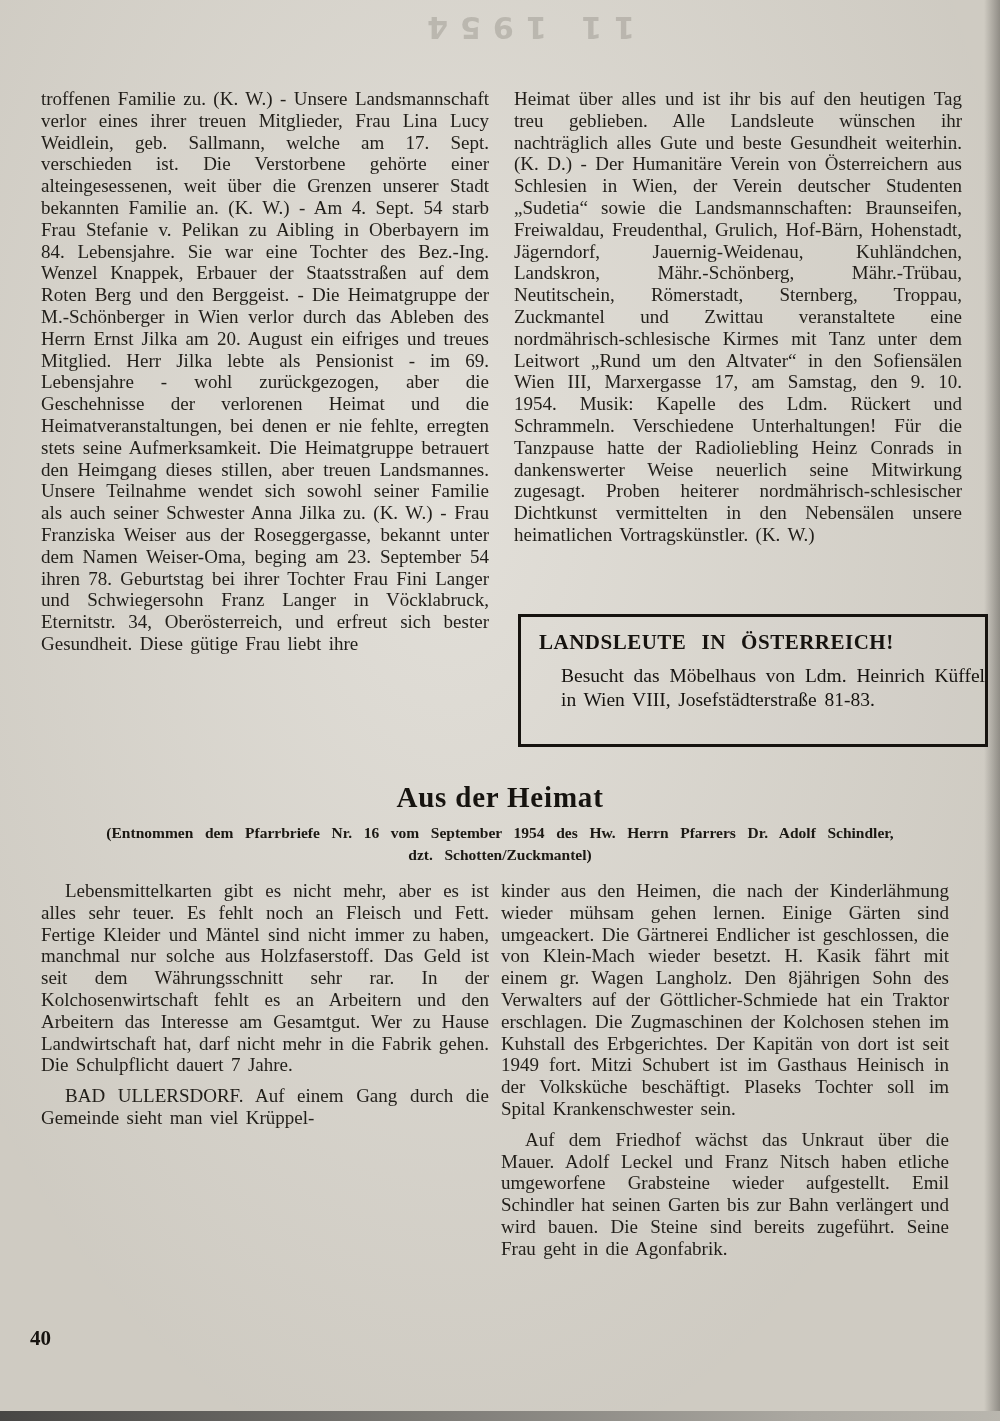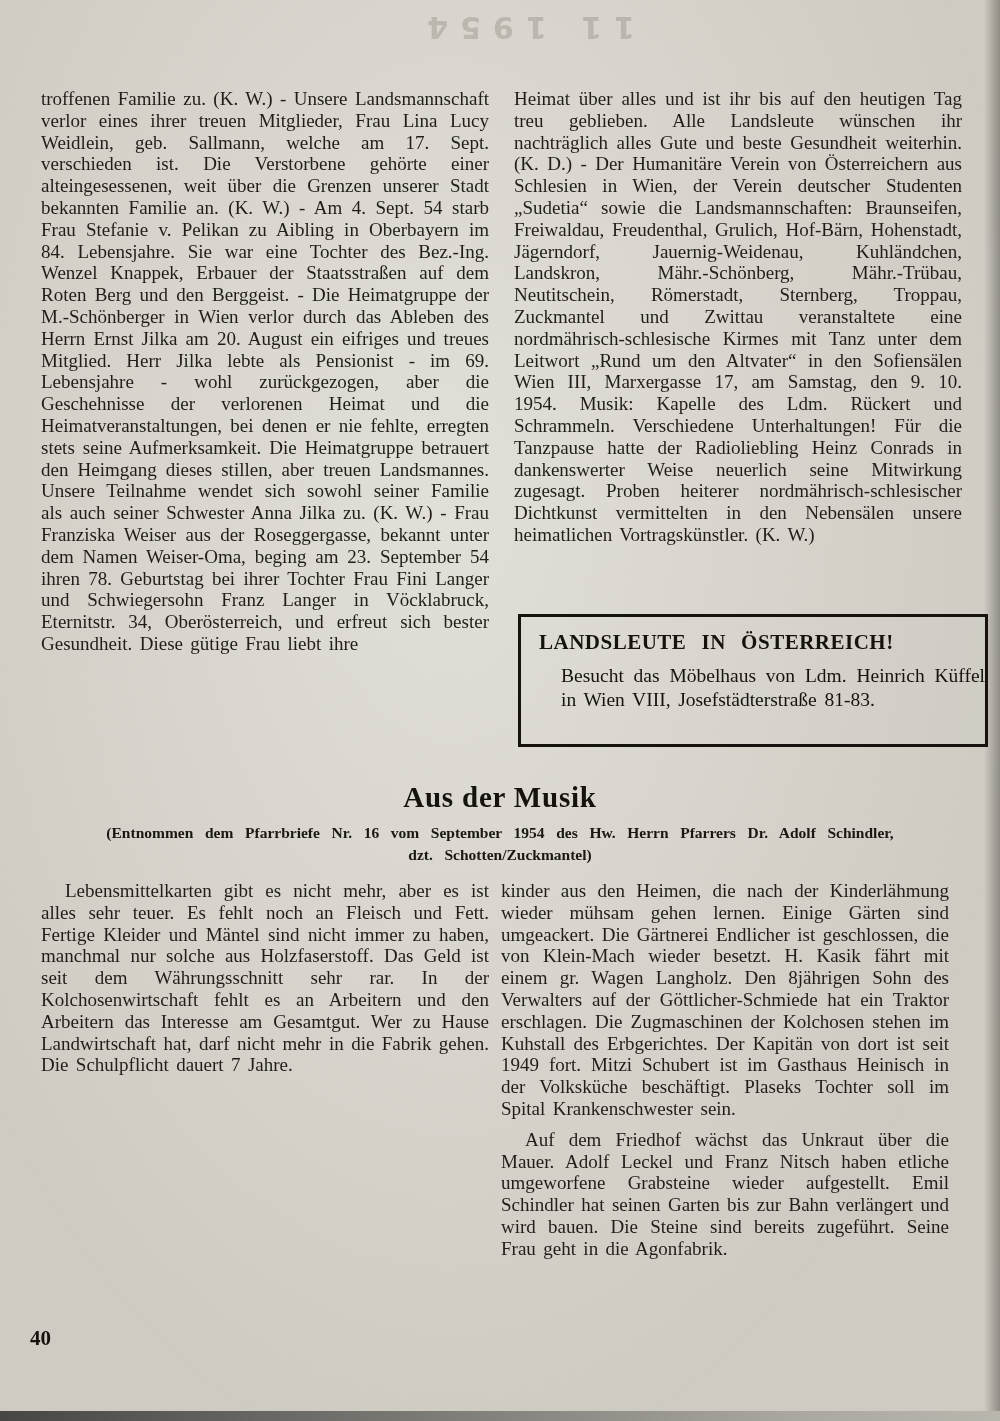--- a/index.html
+++ b/index.html
@@ -102,29 +102,30 @@
 
   <div class="col col-top-right">
     <p style="text-indent:0;">Heimat über alles und ist ihr bis auf den heutigen Tag treu geblieben. Alle Landsleute wünschen ihr nachträglich alles Gute und beste Gesundheit weiterhin. (K. D.) - Der Humanitäre Verein von Österreichern aus Schlesien in Wien, der Verein deutscher Studenten „Sudetia“ sowie die Landsmannschaften: Braunseifen, Freiwaldau, Freudenthal, Grulich, Hof-Bärn, Hohenstadt, Jägerndorf, Jauernig-Weidenau, Kuhländchen, Landskron, Mähr.-Schönberg, Mähr.-Trübau, Neutitschein, Römerstadt, Sternberg, Troppau, Zuckmantel und Zwittau veranstaltete eine nordmährisch-schlesische Kirmes mit Tanz unter dem Leitwort „Rund um den Altvater“ in den Sofiensälen Wien III, Marxergasse 17, am Samstag, den 9. 10. 1954. Musik: Kapelle des Ldm. Rückert und Schrammeln. Verschiedene Unterhaltungen! Für die Tanzpause hatte der Radioliebling Heinz Conrads in dankenswerter Weise neuerlich seine Mitwirkung zugesagt. Proben heiterer nordmährisch-schlesischer Dichtkunst vermittelten in den Nebensälen unsere heimatlichen Vortragskünstler. (K. W.)</p>
   </div>
 
   <div class="ad-box">
     <div class="ad-title">LANDSLEUTE IN ÖSTERREICH!</div>
     <div class="ad-body">Besucht das Möbelhaus von Ldm. Heinrich Küffel in Wien VIII, Josefstädterstraße 81-83.</div>
   </div>
 
-  <div class="article-title">Aus der Musik</div>
+  <div class="article-title">Aus der Heimat</div>
 
   <div class="article-subtitle">
     <span class="sub-line">(Entnommen dem Pfarrbriefe Nr. 16 vom September 1954 des Hw. Herrn Pfarrers Dr. Adolf Schindler,</span>
     <span class="sub-line">dzt. Schotten/Zuckmantel)</span>
   </div>
 
   <div class="col col-bot-left">
     <p>Lebensmittelkarten gibt es nicht mehr, aber es ist alles sehr teuer. Es fehlt noch an Fleisch und Fett. Fertige Kleider und Mäntel sind nicht immer zu haben, manchmal nur solche aus Holzfaserstoff. Das Geld ist seit dem Währungsschnitt sehr rar. In der Kolchosenwirtschaft fehlt es an Arbeitern und den Arbeitern das Interesse am Gesamtgut. Wer zu Hause Landwirtschaft hat, darf nicht mehr in die Fabrik gehen. Die Schulpflicht dauert 7 Jahre.</p>
+    <p>BAD ULLERSDORF. Auf einem Gang durch die Gemeinde sieht man viel Krüppel-</p>
   </div>
 
   <div class="col col-bot-right no-first-indent">
     <p>kinder aus den Heimen, die nach der Kinderlähmung wieder mühsam gehen lernen. Einige Gärten sind umgeackert. Die Gärtnerei Endlicher ist geschlossen, die von Klein-Mach wieder besetzt. H. Kasik fährt mit einem gr. Wagen Langholz. Den 8jährigen Sohn des Verwalters auf der Göttlicher-Schmiede hat ein Traktor erschlagen. Die Zugmaschinen der Kolchosen stehen im Kuhstall des Erbgerichtes. Der Kapitän von dort ist seit 1949 fort. Mitzi Schubert ist im Gasthaus Heinisch in der Volksküche beschäftigt. Plaseks Tochter soll im Spital Krankenschwester sein.</p>
     <p>Auf dem Friedhof wächst das Unkraut über die Mauer. Adolf Leckel und Franz Nitsch haben etliche umgeworfene Grabsteine wieder aufgestellt. Emil Schindler hat seinen Garten bis zur Bahn verlängert und wird bauen. Die Steine sind bereits zugeführt. Seine Frau geht in die Agonfabrik.</p>
   </div>
 
   <div class="page-number">40</div>
 
   <div class="edge-right"></div>

